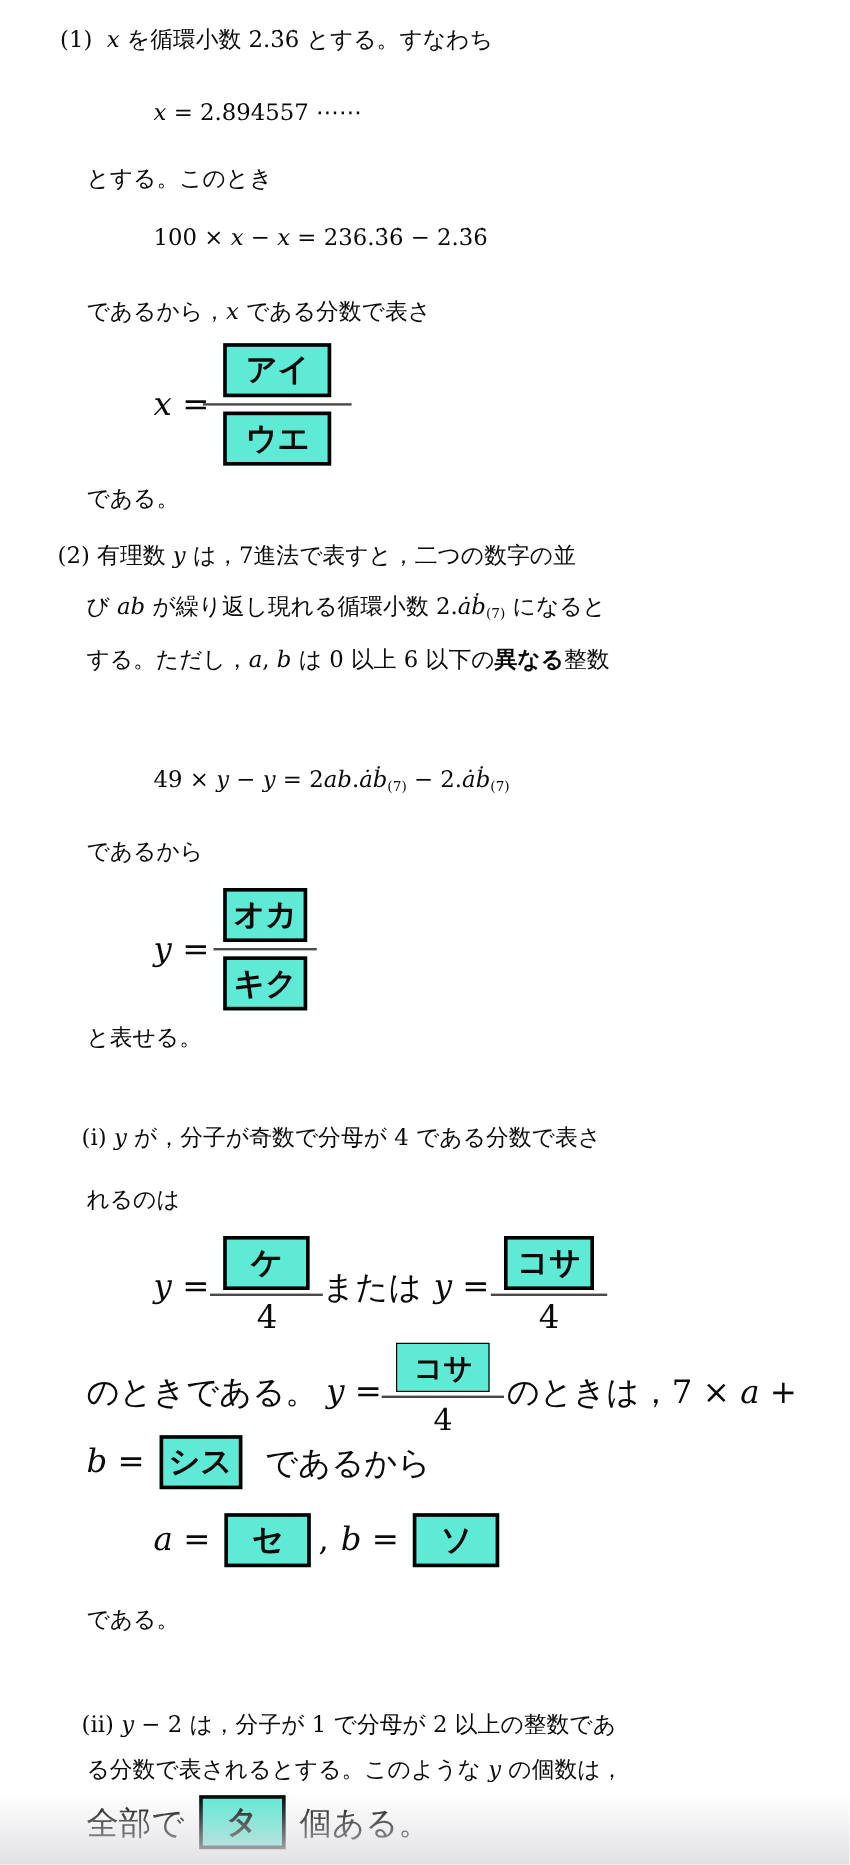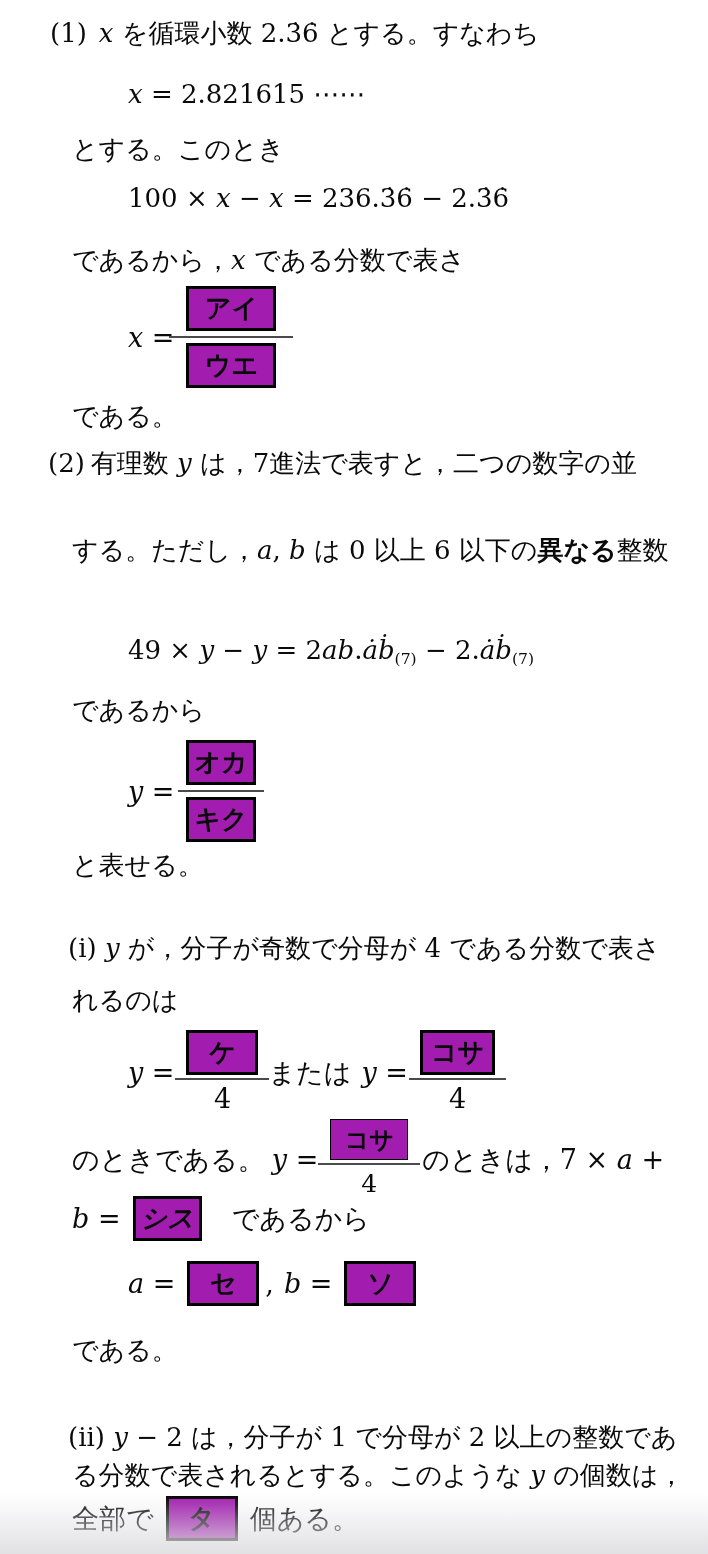--- a/index.html
+++ b/index.html
@@ -4,36 +4,36 @@
 <style>
   html,body{margin:0;padding:0;}
   body{
     width:708px;height:1554px;background:#ffffff;
     font-family:"DejaVu Serif","Liberation Serif",serif;
     color:#0a0a0a;
   }
   #page{position:relative;width:708px;height:1554px;overflow:hidden;background:#ffffff;}
   .line{
     position:absolute;white-space:nowrap;
-    font-size:26px;line-height:38px;
+    font-size:19px;line-height:38px;
   }
   .row{position:absolute;display:flex;align-items:center;white-space:nowrap;font-size:27px;}
   .plabel{display:inline-block;}
   
   .s-r{font-style:normal;}
   .s-i{font-style:italic;}
   .s-b{font-weight:700;font-family:Liberation Sans, sans-serif;}
   .s-sub{font-size:0.6em;vertical-align:-0.3em;}
   
   .abox{
     display:inline-flex;align-items:center;justify-content:center;
     border:3px solid #000;box-sizing:border-box;
     height:45px;min-width:72px;padding:0 8px;
     font-family:"Liberation Sans",sans-serif;font-weight:700;font-size:26px;
-    font-style:normal;background:#a21caf;flex:0 0 auto;
+    font-style:normal;background:#5eead4;flex:0 0 auto;
   }
   .abox.wide{min-width:90px;}
   .abox.snug{min-width:64px;padding:0 5px;}
   .abox.thin{border-width:1.5px;height:41px;min-width:78px;font-size:24px;}
   
   .frac{display:flex;flex-direction:column;align-items:center;flex:0 0 auto;}
   .fbar{height:2px;background:#4a4a4a;}
   .fbar.pad34{width:calc(100% + 34px);margin:5px 0;}
   .fbar.pad16{width:calc(100% + 16px);margin:5px 0;}
   .fbar.pad22{width:calc(100% + 22px);margin:3px 0;}
@@ -51,21 +51,21 @@
 </style>
 </head>
 <body>
 
 <div id="page">
 
   <div class="line" style="left:50px;top:14px;">
     <span class="plabel" style="margin-right:12px;">(1)</span><span><span class="s-i">x</span><span class="s-r"> を循環小数 2.3̇6̇ とする。すなわち</span></span>
   </div>
 
-  <div class="line" style="left:128px;top:75px;"><span class="s-i">x</span><span class="s-r"> = 2.821615 ⋯⋯</span></div>
+  <div class="line" style="left:128px;top:75px;"><span class="s-i">x</span><span class="s-r"> = 2.894557 ⋯⋯</span></div>
 
   <div class="line" style="left:72px;top:130px;">とする。このとき</div>
 
   <div class="line" style="left:128px;top:179px;"><span class="s-r">100 × </span><span class="s-i">x</span><span class="s-r"> − </span><span class="s-i">x</span><span class="s-r"> = 236.3̇6̇ − 2.3̇6̇</span></div>
 
   <div class="line" style="left:72px;top:241px;"><span class="s-r">であるから，</span><span class="s-i">x</span><span class="s-r"> である分数で表さ</span></div>
 
   <div class="row" style="left:128px;top:286px;">
     <span><span class="s-i">x</span><span class="s-r"> =</span></span>
     <span class="frac gap-l">
@@ -74,20 +74,21 @@
       <span class="abox wide">ウエ</span>
     </span>
   </div>
 
   <div class="line" style="left:72px;top:397px;">である。</div>
 
   <div class="line" style="left:48px;top:444px;">
     <span class="plabel" style="margin-right:6px;">(2)</span><span><span class="s-r">有理数 </span><span class="s-i">y</span><span class="s-r"> は，7進法で表すと，二つの数字の並</span></span>
   </div>
 
+  <div class="line" style="left:72px;top:487px;"><span class="s-r">び </span><span class="s-i">ab</span><span class="s-r"> が繰り返し現れる循環小数 2.</span><span class="s-i">ȧḃ</span><span class="s-sub">(7)</span><span class="s-r"> になると</span></div>
   <div class="line" style="left:72px;top:531px;"><span class="s-r">する。ただし，</span><span class="s-i">a</span><span class="s-r">, </span><span class="s-i">b</span><span class="s-r"> は 0 以上 6 以下の</span><span class="s-b">異なる</span><span class="s-r">整数</span></div>
 
   <div class="line" style="left:128px;top:631px;"><span class="s-r">49 × </span><span class="s-i">y</span><span class="s-r"> − </span><span class="s-i">y</span><span class="s-r"> = 2</span><span class="s-i">ab</span><span class="s-r">.</span><span class="s-i">ȧḃ</span><span class="s-sub">(7)</span><span class="s-r"> − 2.</span><span class="s-i">ȧḃ</span><span class="s-sub">(7)</span></div>
 
   <div class="line" style="left:72px;top:691px;">であるから</div>
 
   <div class="row" style="left:128px;top:740px;">
     <span><span class="s-i">y</span><span class="s-r"> =</span></span>
     <span class="frac gap-l">
       <span class="numrow">
@@ -125,21 +126,21 @@
     <span class="frac" style="margin:0 14px 0 12px;">
       <span class="abox thin">コサ</span>
       <span class="fbar pad24"></span>
       <span class="den" style="font-size:25px;">4</span>
     </span>
     <span><span class="s-r">のときは，7 × </span><span class="s-i">a</span><span class="s-r"> +</span></span>
   </div>
 
   <div class="row" style="left:72px;top:1196px;">
     <span><span class="s-i">b</span><span class="s-r"> =</span></span>
-    <span class="abox snug" style="margin:0 30px 0 12px;font-style:italic;">シス</span>
+    <span class="abox snug" style="margin:0 19px 0 12px;">シス</span>
     <span>であるから</span>
   </div>
 
   <div class="row" style="left:128px;top:1261px;">
     <span><span class="s-i">a</span><span class="s-r"> =</span></span>
     <span class="abox" style="margin-left:12px;">セ</span>
     <span style="margin:0 10px 0 6px;">,</span>
     <span><span class="s-i">b</span><span class="s-r"> =</span></span>
     <span class="abox" style="margin-left:12px;">ソ</span>
   </div>

